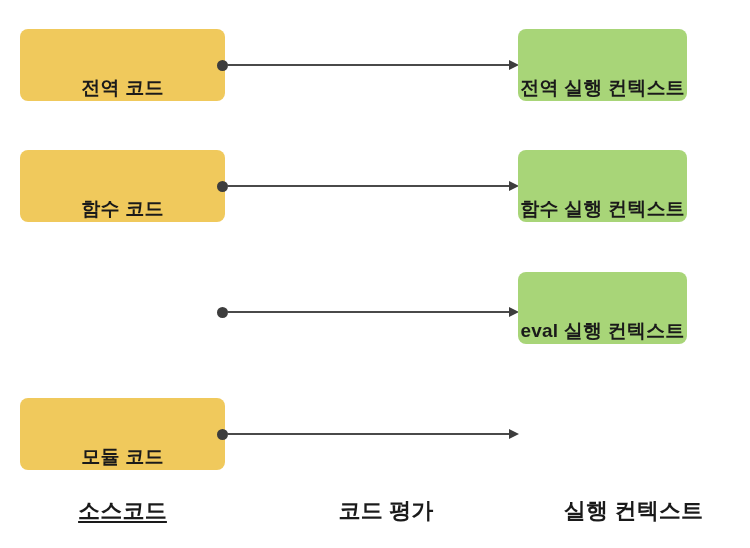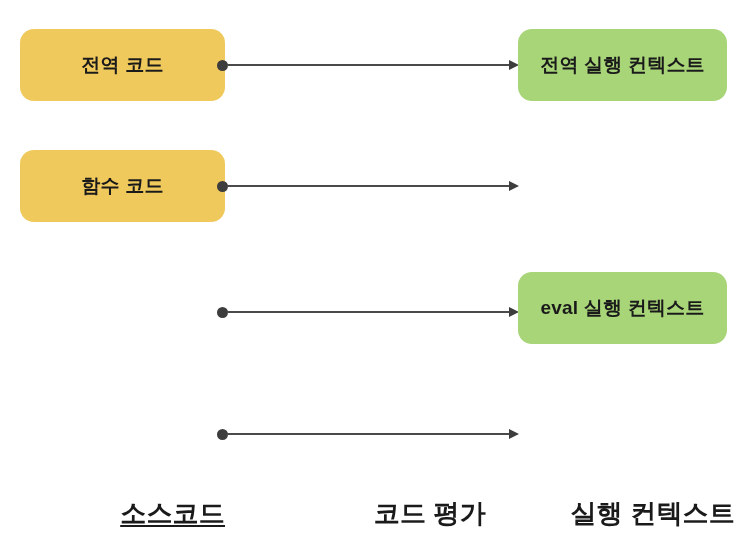--- a/index.html
+++ b/index.html
@@ -14,37 +14,37 @@
   .canvas {
     position: relative;
     width: 750px;
     height: 548px;
     background: #ffffff;
     overflow: hidden;
   }
   .box {
     position: absolute;
     height: 72px;
-    border-radius: 14px;
+    border-radius: 8px;
     display: flex;
-    align-items: center;
+    align-items: flex-end;
     justify-content: center;
     font-size: 19px;
     font-weight: 700;
     letter-spacing: 0.2px;
     box-sizing: border-box;
   }
   .source-box {
     left: 20px;
     width: 205px;
     background: #F0C95C;
   }
   .target-box {
     left: 518px;
-    width: 209px;
+    width: 169px;
     background: #A8D578;
   }
   .connector {
     position: absolute;
     left: 217px;
     width: 302px;
     height: 12px;
     display: flex;
     align-items: center;
   }
@@ -66,22 +66,22 @@
     width: 0;
     height: 0;
     border-top: 5px solid transparent;
     border-bottom: 5px solid transparent;
     border-left: 10px solid #3d3d3d;
     flex: 0 0 auto;
   }
   .footer-label {
     position: absolute;
     top: 496px;
-    text-align: right;
-    font-size: 26px;
+    text-align: center;
+    font-size: 22px;
     font-weight: 700;
     letter-spacing: 0.2px;
   }
   .footer-source { left: 20px;  width: 205px; }
   .footer-middle { left: 286px; width: 200px; }
   .footer-target { left: 532px; width: 203px; }
   .underlined {
     text-decoration: underline;
     text-underline-offset: 3px;
     text-decoration-thickness: 1.5px;
@@ -105,30 +105,36 @@
   </div>
 
   <div class="box source-box" style="top:150px">
     <span>함수 코드</span>
   </div>
   <div class="connector" style="top:180px">
     <span class="dot"></span>
     <span class="line"></span>
     <span class="arrowhead"></span>
   </div>
+  <div class="box target-box" style="top:150px">
+    <span>함수 실행 컨텍스트</span>
+  </div>
 
   <div class="connector" style="top:306px">
     <span class="dot"></span>
     <span class="line"></span>
     <span class="arrowhead"></span>
   </div>
   <div class="box target-box" style="top:272px">
     <span>eval 실행 컨텍스트</span>
   </div>
 
+  <div class="box source-box" style="top:398px">
+    <span>모듈 코드</span>
+  </div>
   <div class="connector" style="top:428px">
     <span class="dot"></span>
     <span class="line"></span>
     <span class="arrowhead"></span>
   </div>
 
   <div class="footer-label footer-source underlined">소스코드</div>
   <div class="footer-label footer-middle">코드 평가</div>
   <div class="footer-label footer-target">실행 컨텍스트</div>
 

